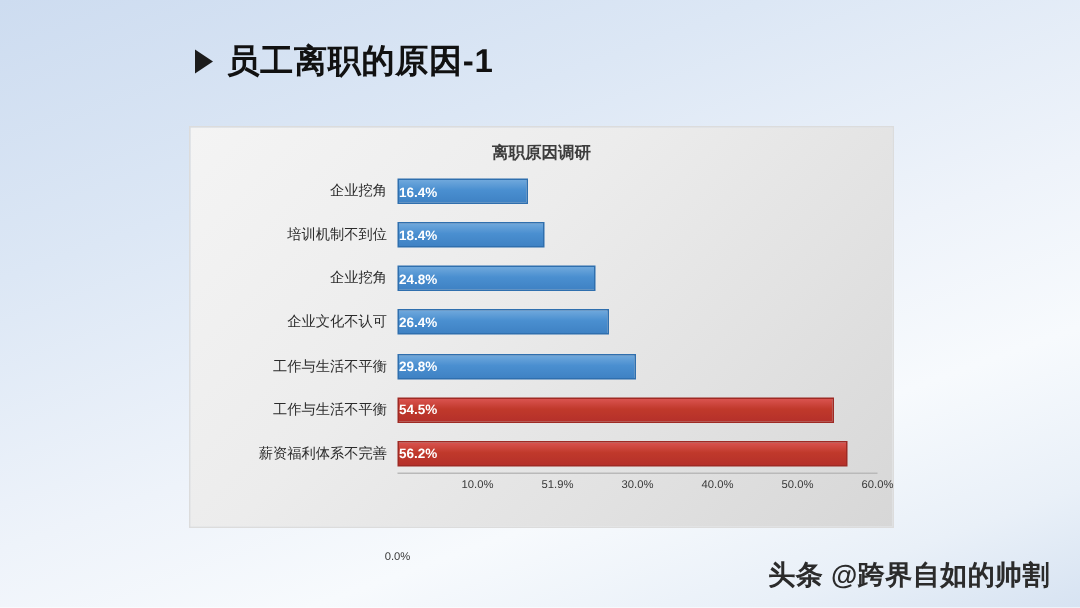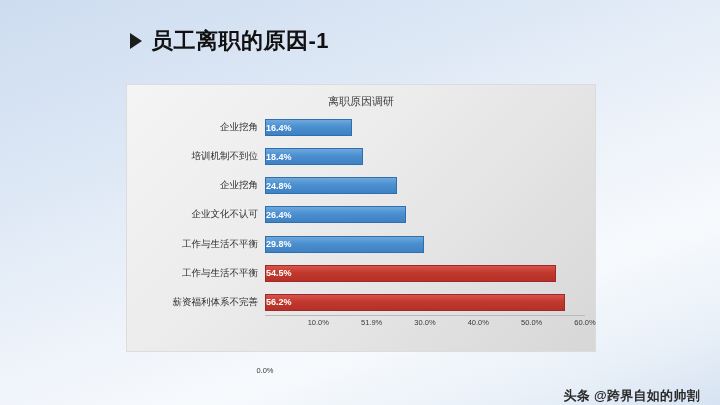--- a/index.html
+++ b/index.html
@@ -50,21 +50,21 @@
     border: 1px solid #dcdcdc;
   }
   .chart-title {
     position: absolute;
     top: 9px;
     left: 0;
     width: 100%;
     text-align: center;
     font-size: 11px;
     color: #3d3d3d;
-    font-weight: normal;
+    font-weight: bold;
   }
   .plot {
     position: absolute;
     left: 12px;
     top: 30px;
     right: 10px;
     bottom: 10px;
   }
   .rows {
     position: absolute;
@@ -140,22 +140,22 @@
     position: absolute;
     top: 3px;
     transform: translateX(-50%);
     font-size: 7.5px;
     color: #3a3a3a;
     white-space: nowrap;
   }
   .watermark {
     position: absolute;
     right: 20px;
-    bottom: 0;
-    font-size: 13px;
+    bottom: 10px;
+    font-size: 18px;
     color: #2b2b2b;
     font-weight: bold;
     letter-spacing: 0.3px;
     text-align: center;
   }
 </style>
 </head>
 <body>
 
 <div class="slide">

